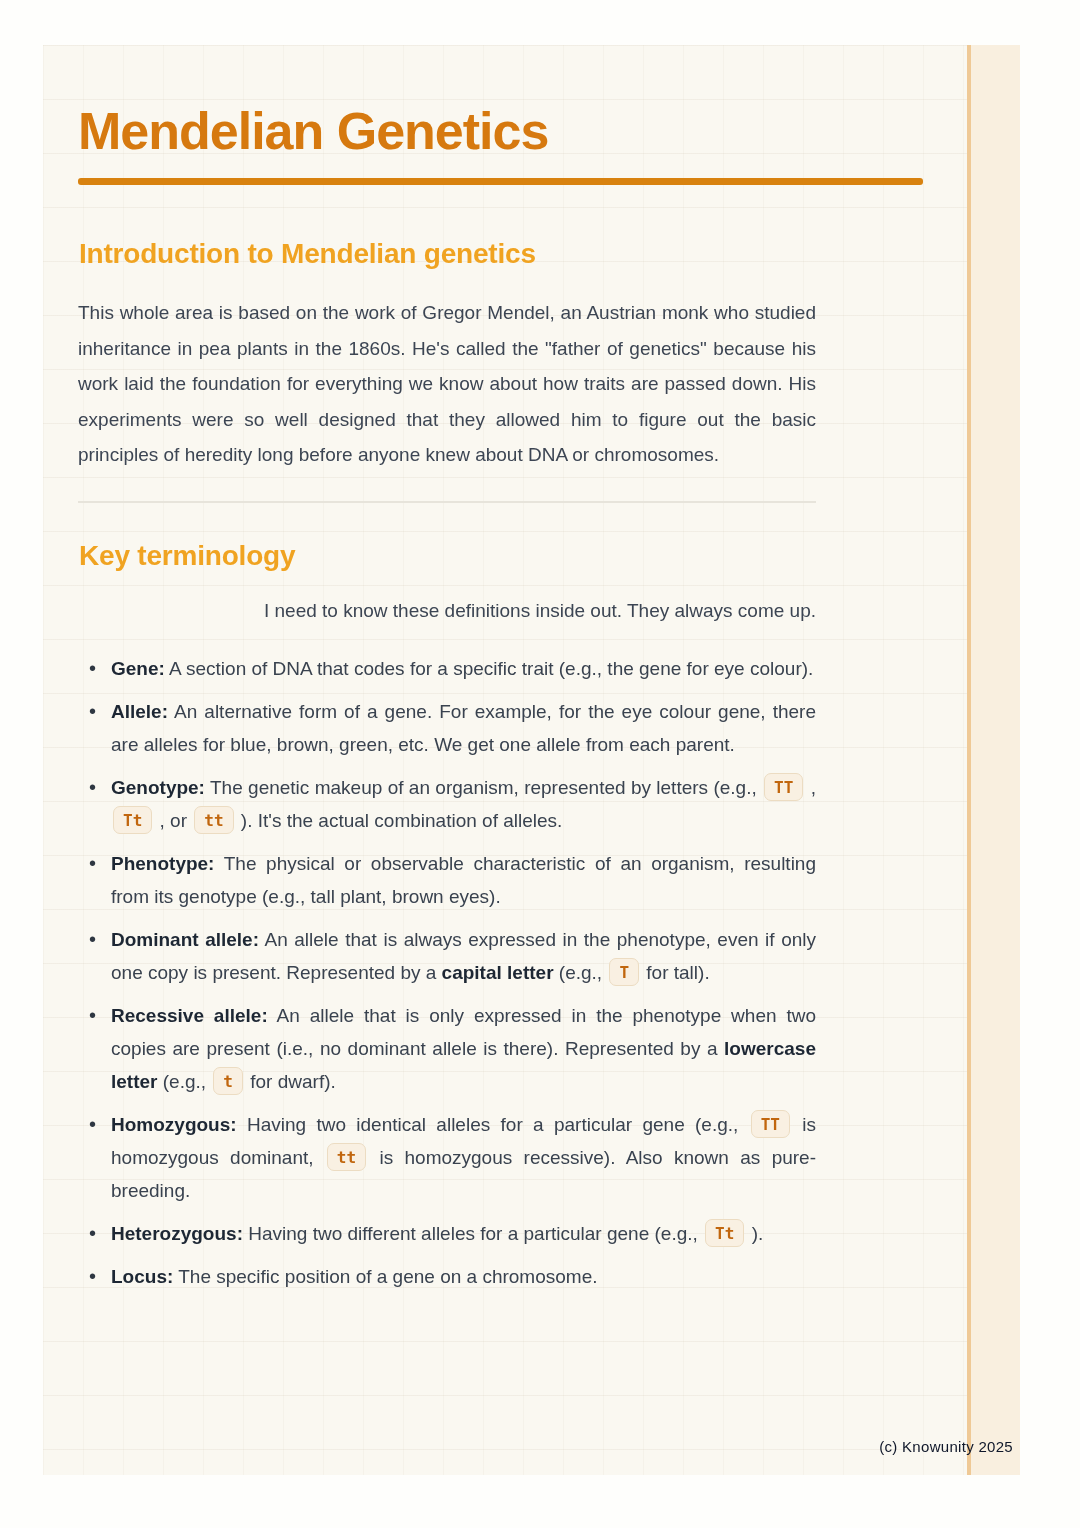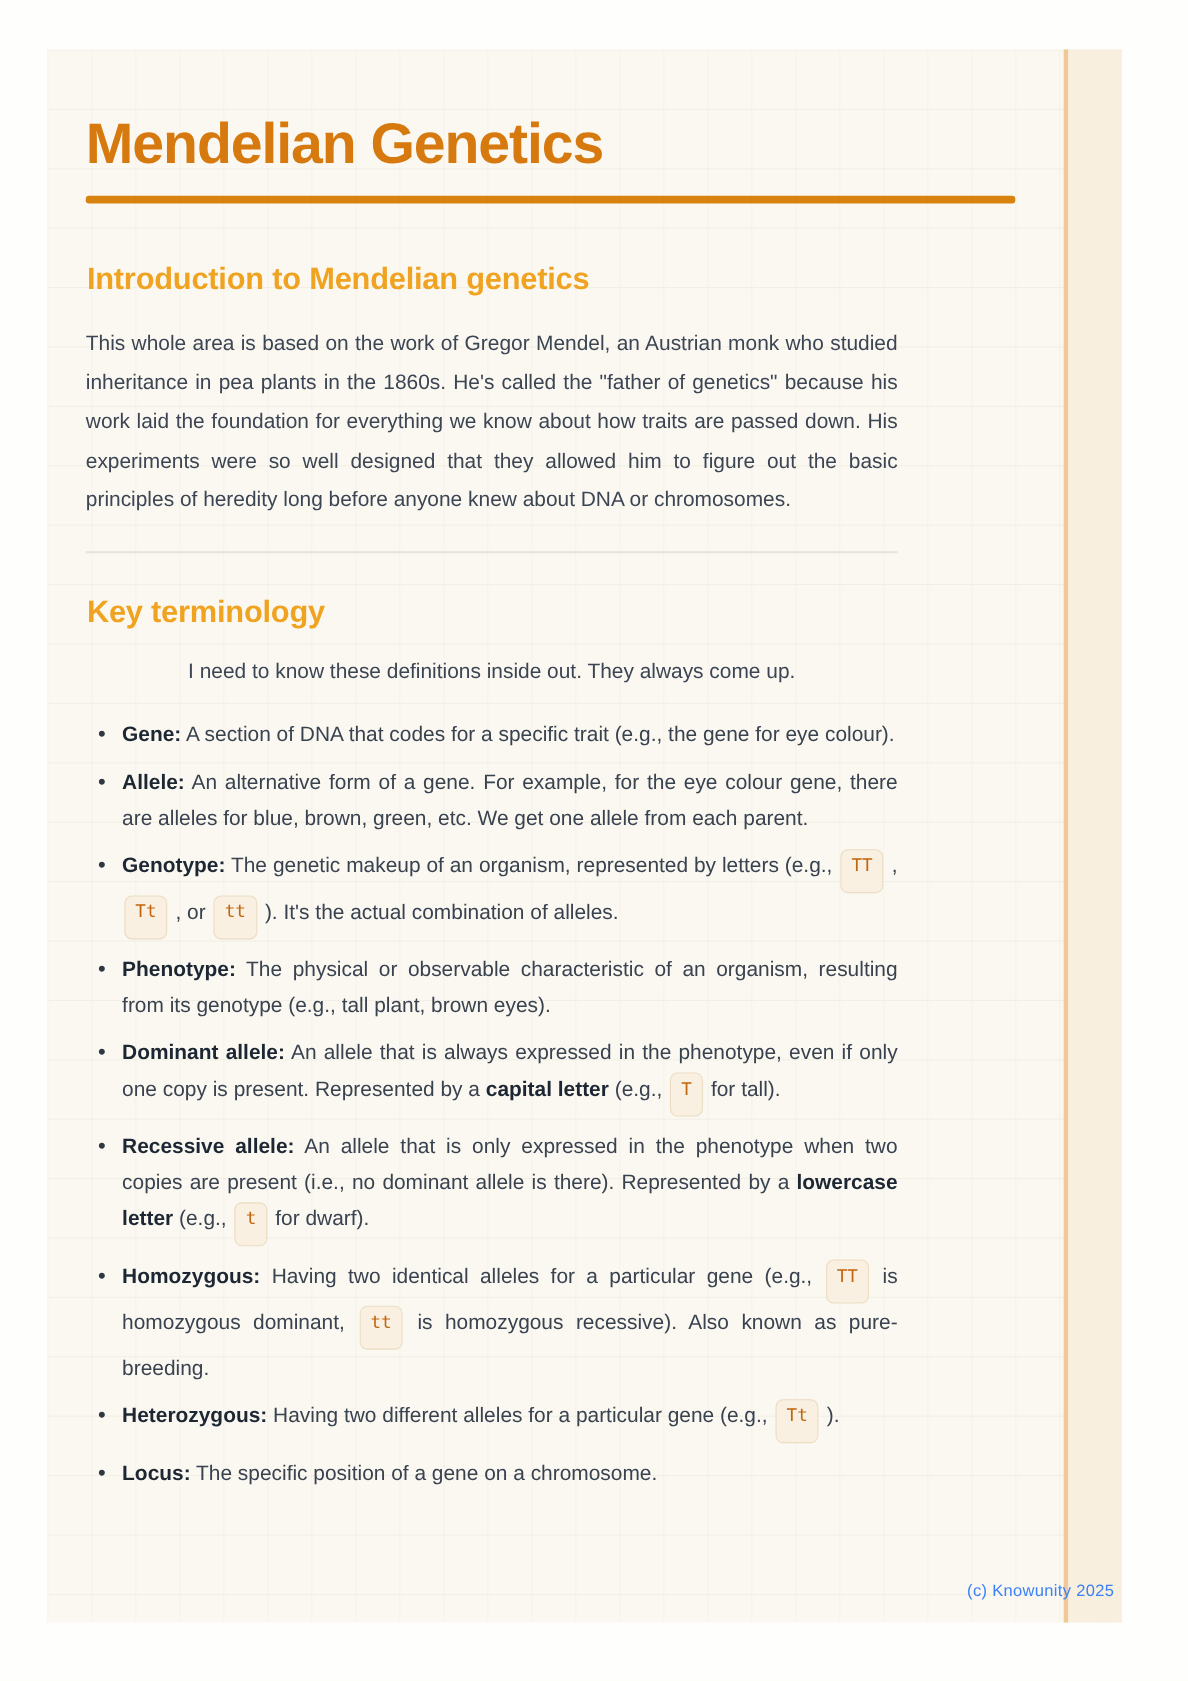--- a/index.html
+++ b/index.html
@@ -54,21 +54,21 @@
     letter-spacing: -0.2px;
   }
   h2.section.second { margin-top: 36px; }
   p.body-par {
     margin: 24px 0 0;
     width: 738px;
     font-size: 19px; line-height: 35.5px;
     color: #3C4553;
     text-align: justify;
   }
-  p.lead { margin-top: 20px; text-align: center; }
+  p.lead { margin-top: 20px; text-align: right; }
   .divider {
     margin-top: 28px;
     width: 738px; height: 2px;
     background: #E7E4DB;
   }
   ul.terms {
     list-style: none;
     margin: 24px 0 0; padding: 0;
     width: 738px;
   }
@@ -85,32 +85,32 @@
     position: absolute; left: 11px; top: 0;
     color: #2E3742;
     font-size: 20px;
   }
   .term-bold { font-weight: 700; color: #1D2734; }
   .chip {
     display: inline-block;
     background: #F9F0E2;
     border: 1px solid #ECDCC2;
     border-radius: 7px;
-    padding: 1px 9px 12px;
+    padding: 1px 9px 0;
     font-family: "DejaVu Sans Mono", monospace;
-    font-size: 16px; font-weight: 400;
+    font-size: 16px; font-weight: 700;
     color: #C1660E;
     line-height: 25px;
     position: relative; top: -1px;
     margin: 0 2px;
   }
   .watermark {
     position: absolute; top: 1438px; right: 67px;
     font-size: 15px;
-    color: #3b82f6;
+    color: #0f172a;
     letter-spacing: 0.3px;
     z-index: 5;
   }
 </style>
 </head>
 <body>
 
 <div class="page">
   <div class="margin-band"></div>
   <div class="content">

